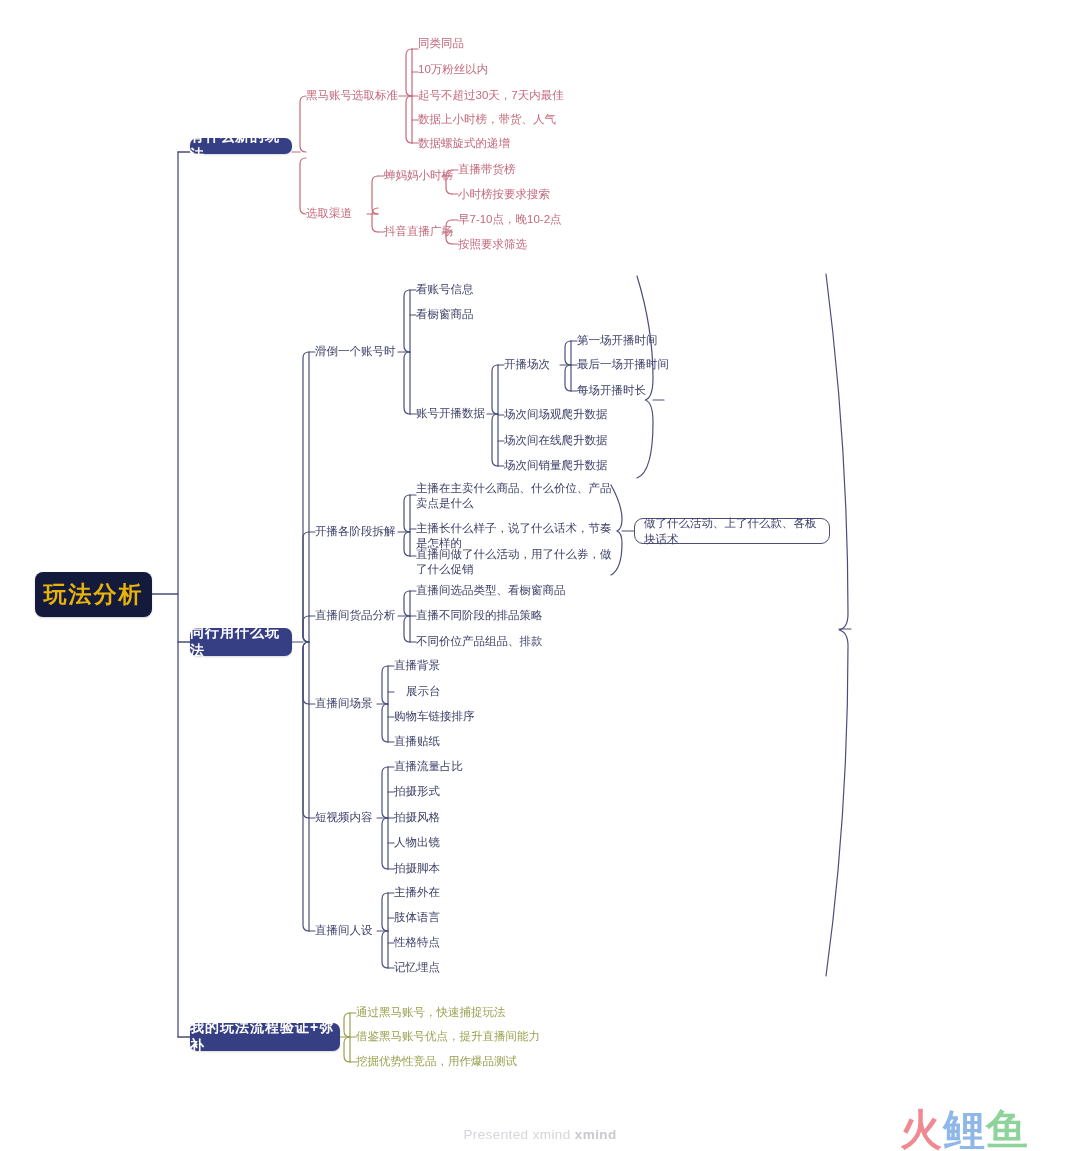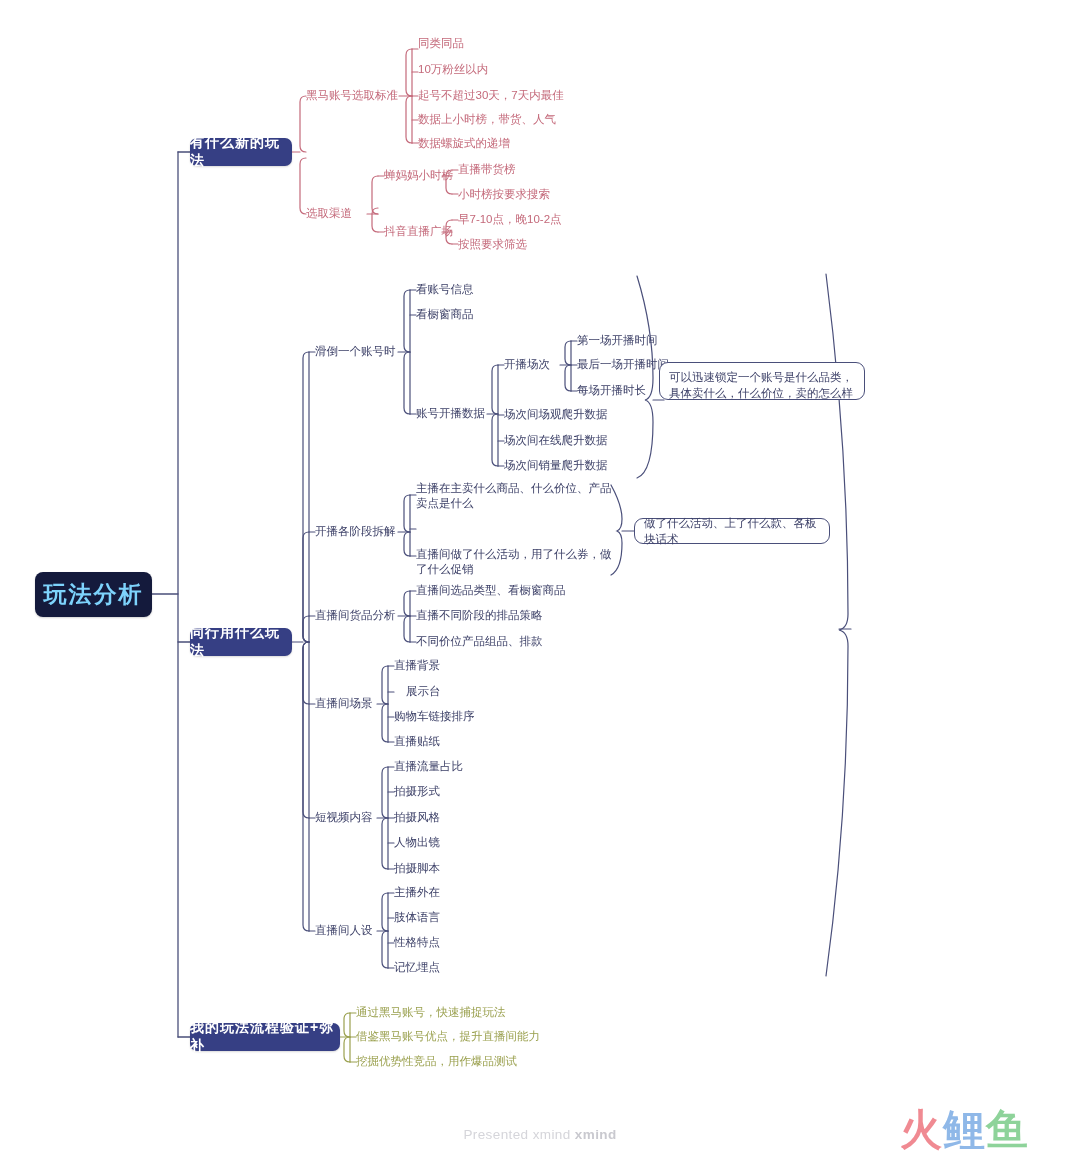--- a/index.html
+++ b/index.html
@@ -10,21 +10,21 @@
     overflow:hidden;
     position:relative;
   }
   #canvas{position:absolute;left:0;top:0;width:1080px;height:1151px;}
   svg.links{position:absolute;left:0;top:0;width:1080px;height:1151px;pointer-events:none;}
 
   
   .root-node{
     position:absolute;
     background:#141a3c;
-    color:#7dd3fc;
+    color:#eab308;
     border-radius:8px;
     font-size:23px;
     font-weight:bold;
     letter-spacing:2px;
     display:flex;align-items:center;justify-content:center;
     box-shadow:0 1px 2px rgba(0,0,0,.18);
   }
   
   .branch-node{
     position:absolute;
@@ -239,21 +239,21 @@
 
       <path d="M826,274 q22,172 22,340 q0,14 -9,16 q9,2 9,16 q0,170 -22,330"></path>
       <path d="M839,629 H851"></path>
     </g>
   </svg>
 
   <div class="root-node" style="left:35px;top:572px;width:117px;height:45px;">
     <span>玩法分析</span>
   </div>
 
-  <div class="branch-node" style="left:190px;top:138px;width:102px;height:28px;">
+  <div class="branch-node" style="left:190px;top:138px;width:102px;height:16px;">
     <span>有什么新的玩法</span>
   </div>
   <div class="branch-node" style="left:190px;top:628px;width:102px;height:28px;">
     <span>同行用什么玩法</span>
   </div>
   <div class="branch-node" style="left:190px;top:1023px;width:150px;height:28px;">
     <span>我的玩法流程验证+弥补</span>
   </div>
 
   <div class="tnode rose" style="left:306px;top:88px;width:100px;">黑马账号选取标准</div>
@@ -282,20 +282,21 @@
   <div class="tnode indigo" style="left:577px;top:333px;">第一场开播时间</div>
   <div class="tnode indigo" style="left:577px;top:357px;">最后一场开播时间</div>
   <div class="tnode indigo" style="left:577px;top:383px;">每场开播时长</div>
 
   <div class="tnode indigo" style="left:504px;top:407px;">场次间场观爬升数据</div>
   <div class="tnode indigo" style="left:504px;top:433px;">场次间在线爬升数据</div>
   <div class="tnode indigo" style="left:504px;top:458px;">场次间销量爬升数据</div>
 
   <div class="tnode indigo" style="left:315px;top:524px;">开播各阶段拆解</div>
   <div class="tnode indigo" style="left:416px;top:481px;width:200px;">主播在主卖什么商品、什么价位、产品卖点是什么</div>
+  <div class="tnode indigo" style="left:416px;top:521px;width:200px;">主播长什么样子，说了什么话术，节奏是怎样的</div>
   <div class="tnode indigo" style="left:416px;top:547px;width:200px;">直播间做了什么活动，用了什么券，做了什么促销</div>
 
   <div class="tnode indigo" style="left:315px;top:608px;">直播间货品分析</div>
   <div class="tnode indigo" style="left:416px;top:583px;">直播间选品类型、看橱窗商品</div>
   <div class="tnode indigo" style="left:416px;top:608px;">直播不同阶段的排品策略</div>
   <div class="tnode indigo" style="left:416px;top:634px;">不同价位产品组品、排款</div>
 
   <div class="tnode indigo" style="left:315px;top:696px;">直播间场景</div>
   <div class="tnode indigo" style="left:394px;top:658px;">直播背景</div>
   <div class="tnode indigo" style="left:370px;top:684px;margin-left:36px;">展示台</div>
@@ -312,23 +313,20 @@
   <div class="tnode indigo" style="left:315px;top:923px;">直播间人设</div>
   <div class="tnode indigo" style="left:394px;top:885px;">主播外在</div>
   <div class="tnode indigo" style="left:394px;top:910px;">肢体语言</div>
   <div class="tnode indigo" style="left:394px;top:935px;">性格特点</div>
   <div class="tnode indigo" style="left:394px;top:960px;">记忆埋点</div>
 
   <div class="tnode olive" style="left:356px;top:1005px;">通过黑马账号，快速捕捉玩法</div>
   <div class="tnode olive" style="left:356px;top:1029px;">借鉴黑马账号优点，提升直播间能力</div>
   <div class="tnode olive" style="left:356px;top:1054px;">挖掘优势性竞品，用作爆品测试</div>
 
-  <div class="callout" style="left:659px;top:362px;width:206px;height:38px;">
-    <span>可以迅速锁定一个账号是什么品类，具体卖什么，什么价位，卖的怎么样</span>
-  </div>
   <div class="callout" style="left:634px;top:518px;width:196px;height:26px;display:flex;align-items:center;">
     <span>做了什么活动、上了什么款、各板块话术</span>
   </div>
 
   <div class="footer" style="top:1127px;">
     <span>Presented xmind </span><b>xmind</b>
   </div>
 
   <div class="watermark" style="left:900px;top:1102px;">
     <span class="wm1">火</span><span class="wm2">鲤</span><span class="wm3">鱼</span>

